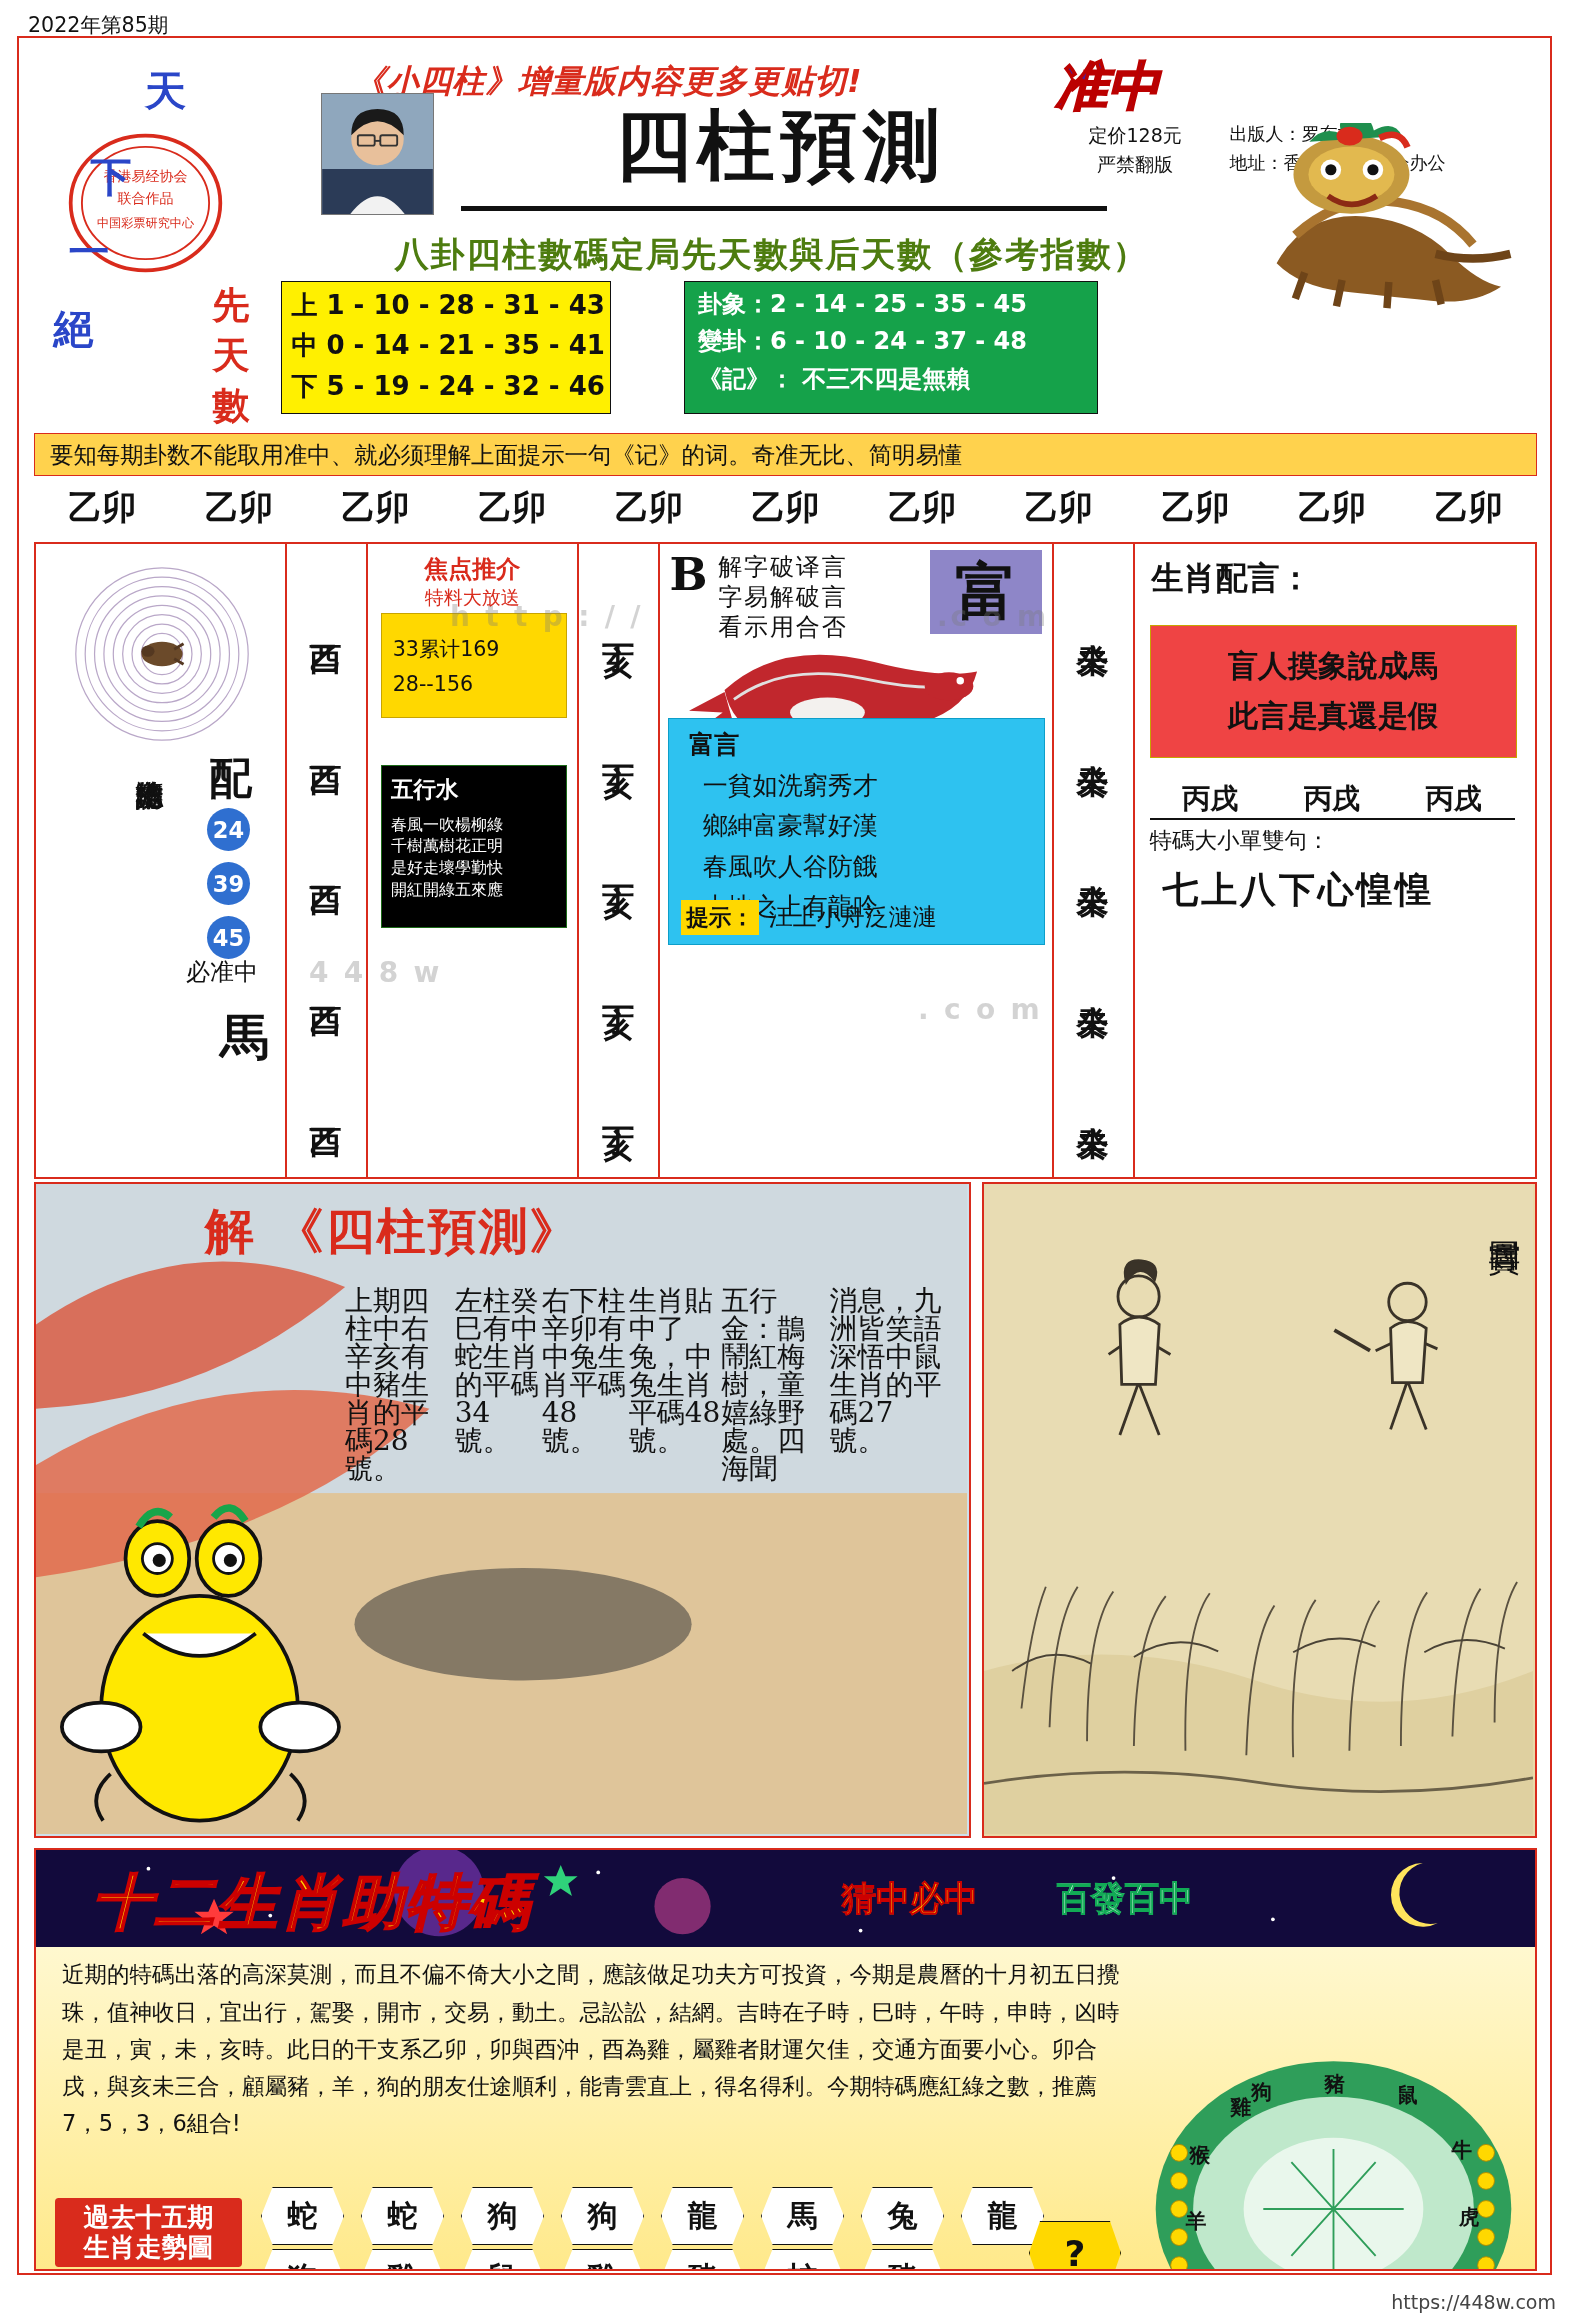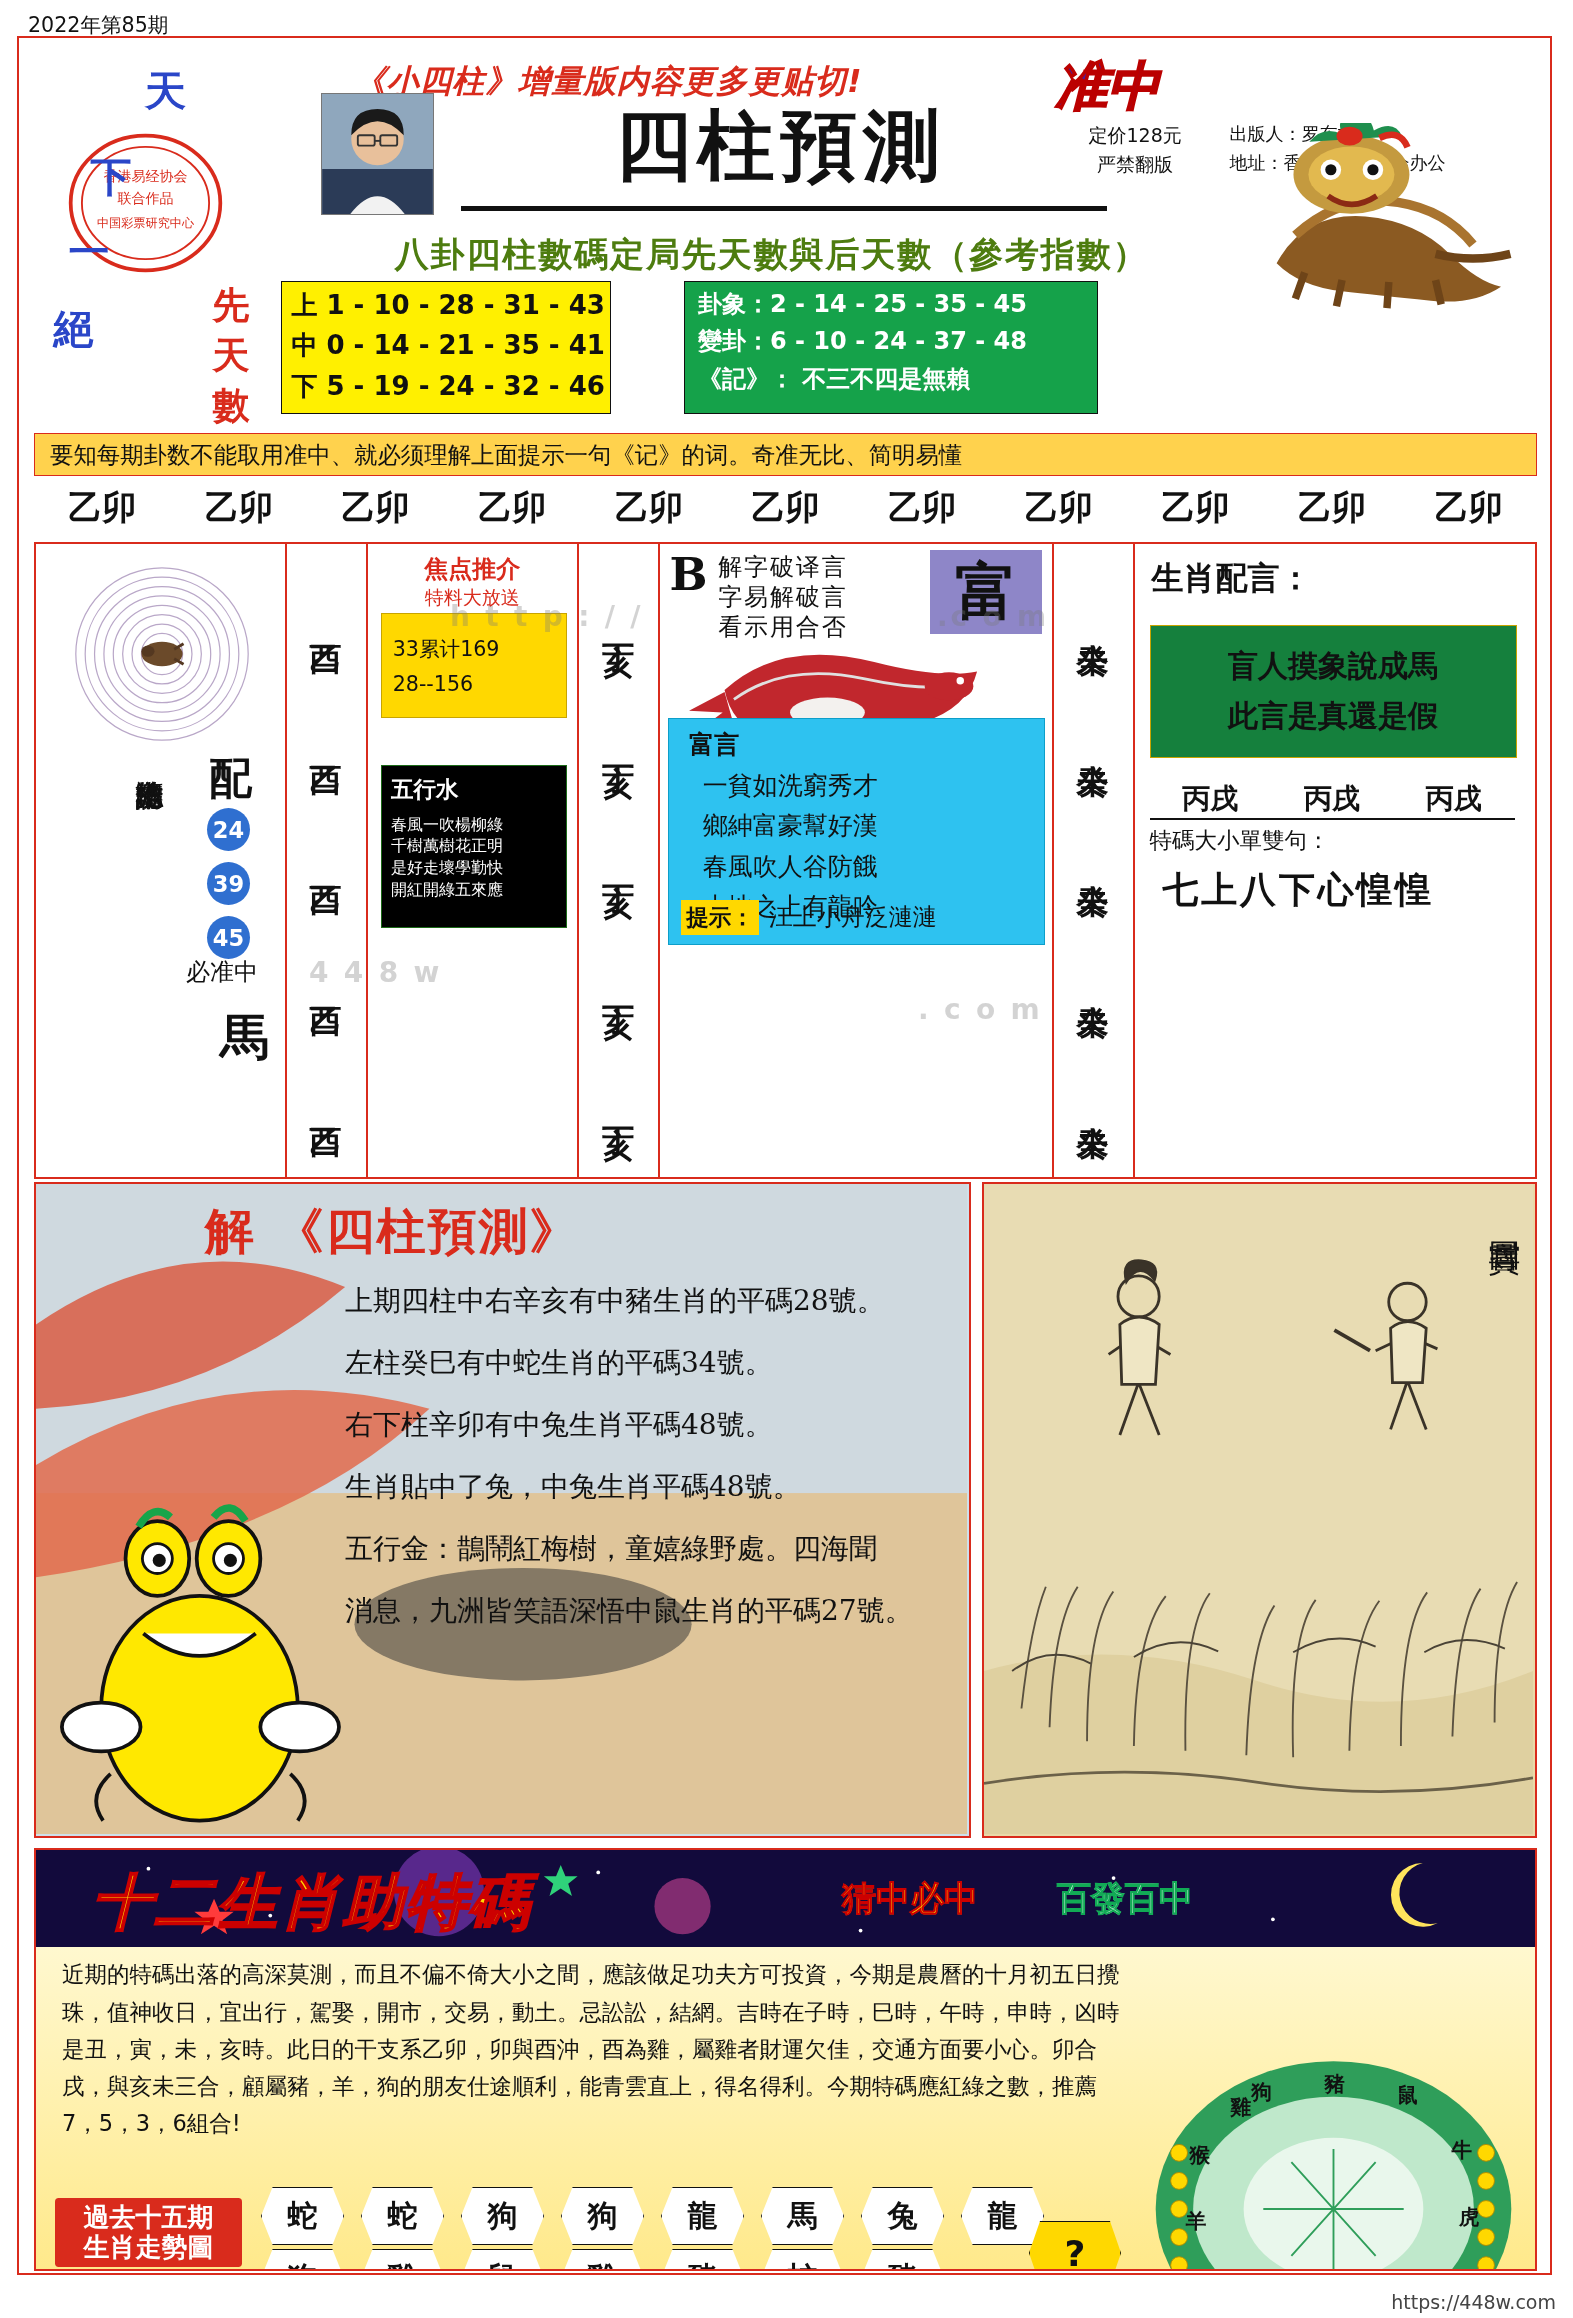--- a/index.html
+++ b/index.html
@@ -107,33 +107,33 @@
   #hint-row{position:absolute;left:7.5px;top:356px;width:375px;display:flex;align-items:center;}
   #hint-label{background:#ffd800;font-size:22.5px;color:#111;padding:1.9px 5.6px;font-weight:bold;margin-left:13px;}
   #hint-text{font-size:24px;color:#111;margin-left:9.4px;}
 
   
   #col-vert3{width:81px;}
 
   
   #col-right{width:401px;padding-left:29px;}
   #shengxiao-title{left:17px;top:13px;font-size:32px;font-weight:bold;color:#111;}
-  #yellow-phrase{left:15px;top:81px;width:365px;height:131px;background:#15803d;border:0.9px solid #c8a400;display:flex;flex-direction:column;justify-content:center;align-items:center;gap:9.4px;}
+  #yellow-phrase{left:15px;top:81px;width:365px;height:131px;background:#ef4444;border:0.9px solid #c8a400;display:flex;flex-direction:column;justify-content:center;align-items:center;gap:9.4px;}
   #yellow-phrase div{font-size:30px;color:#111;font-weight:bold;}
   #bingxu-row{left:15px;top:236px;width:365px;display:flex;justify-content:space-around;font-size:28px;font-weight:bold;color:#111;}
   #hr-right{left:15px;top:274px;width:365px;height:1.9px;background:#111;}
   #temai-label{left:15px;top:281px;font-size:22.5px;color:#111;}
   #temai-phrase{left:28px;top:322px;font-size:36px;font-weight:bold;color:#111;letter-spacing:2.8px;}
 
   
   #mid-left{left:34px;top:1182px;width:937px;height:656px;border:2.8px solid #d92b1c;box-sizing:border-box;overflow:hidden;background:#cfe0ea;}
   #mid-left-bg{position:absolute;inset:0;}
   #jie-title{left:169px;top:15px;font-size:49px;font-weight:bold;color:#d92b1c;letter-spacing:1.9px;white-space:nowrap;}
   .jie-line{font-size:28px;color:#111;line-height:1.0;font-family:"DejaVu Serif",serif;}
-  #jie-lines{left:309px;top:103px;width:600px;display:flex;flex-direction:column;gap:34px;}
+  #jie-lines{left:309px;top:103px;width:600px;display:flex;flex-direction:row;}
   #frog{left:9.4px;top:309px;width:309px;height:337px;}
 
   #mid-right{left:982px;top:1182px;width:555px;height:656px;border:2.8px solid #d92b1c;box-sizing:border-box;overflow:hidden;background:#e9d9a8;}
   #mid-right-vert{right:13px;top:32px;font-size:32px;color:#111;line-height:1.1;}
 
   
   #bottom{left:34px;top:1848px;width:1503px;height:423px;border:2.8px solid #d92b1c;box-sizing:border-box;overflow:hidden;background:#8b5cf6;}
   #bottom-head{position:absolute;left:0;top:0;width:1503px;height:103px;}
   #bottom-title{left:56px;top:13px;font-size:60px;font-weight:bold;color:#ffd800;font-style:italic;-webkit-text-stroke:1.9px #c00;letter-spacing:2.8px;white-space:nowrap;}
   #bottom-sub1{left:806px;top:26px;font-size:34px;font-weight:bold;color:#ffd800;-webkit-text-stroke:0.9px #c00;}

